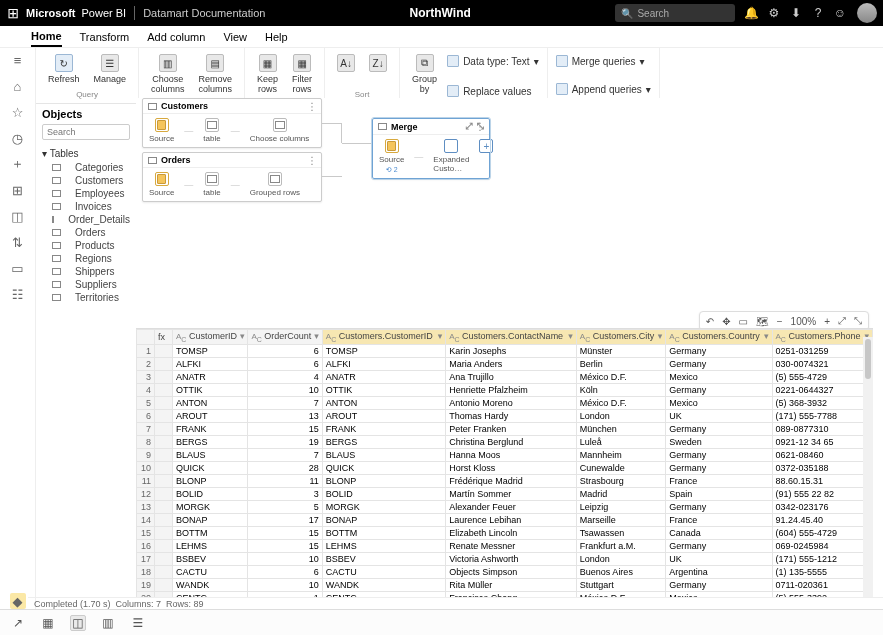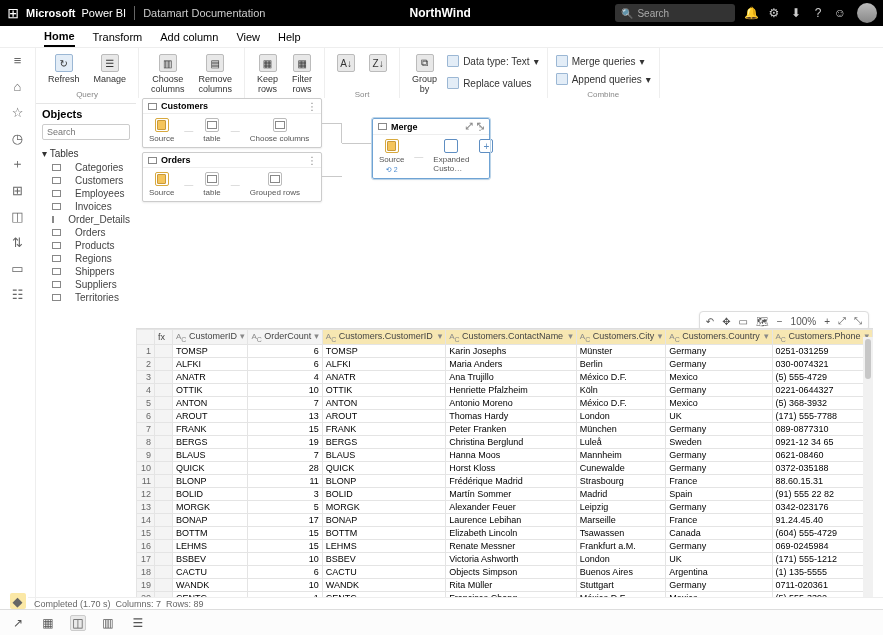--- a/index.html
+++ b/index.html
@@ -8,21 +8,21 @@
 .titlebar .waffle { width: 26px; text-align: center; font-size: 14px; }
 .titlebar .ms { font-weight: 600; margin-right: 6px; font-size: 11px; }
 .titlebar .pbi { font-weight: 400; margin-right: 8px; }
 .titlebar .divider { height: 14px; border-left: 1px solid #666; margin-right: 8px; }
 .titlebar .docname { font-size: 11px; color: #ccc; }
 .titlebar .center { flex: 1; text-align: center; font-size: 12px; font-weight: 600; }
 .titlebar .search { width: 120px; height: 18px; background: #333; border-radius: 3px; display: flex; align-items: center; font-size: 10px; color: #aaa; padding: 0 6px; margin-right: 6px; }
 .titlebar .icon { width: 22px; text-align: center; font-size: 12px; color: #ccc; }
 .titlebar .avatar { width: 20px; height: 20px; border-radius: 50%; background: linear-gradient(#bbb,#888); margin: 0 6px; }
 
-.tabs { height: 22px; display: flex; align-items: center; font-size: 11px; background: #fff; border-bottom: 1px solid #eee; padding-left: 44px; }
+.tabs { height: 22px; display: flex; align-items: center; font-size: 11px; background: #fff; border-bottom: 1px solid #eee; padding-left: 31px; }
 .tabs span { margin-right: 18px; padding: 3px 0; }
 .tabs .active { border-bottom: 2px solid #000; font-weight: 600; }
 
 .ribbon { height: 56px; border-bottom: 1px solid #e5e5e5; display: flex; padding-left: 36px; }
 .ribbon-group { display: flex; flex-direction: column; align-items: center; padding: 4px 8px; border-right: 1px solid #eee; justify-content: space-between; }
 .ribbon-group .btns { display: flex; gap: 6px; align-items: flex-start; }
 .rbtn { display: flex; flex-direction: column; align-items: center; font-size: 9px; color: #333; padding: 2px 4px; cursor: pointer; }
 .rbtn .ico { width: 18px; height: 18px; background: #f4b93d; border: 1px solid #c99a30; border-radius: 2px; margin-bottom: 2px; display:flex;align-items:center;justify-content:center;font-size:10px;}
 .rbtn .ico.blue{background:#e3edf7;border-color:#9bb7d4;}
 .rbtn .ico.gr{background:#e8e8e8;border-color:#bbb;}
@@ -163,36 +163,36 @@
     </div>
     <div class="label">Sort</div>
   </div>
   <div class="ribbon-group">
     <div class="btns">
       <div class="rbtn">
           <div class="ico gr">⧉</div>
           <span style="white-space:pre;text-align:center">Group
 by</span>
         </div>
-      <div style="display:flex;flex-direction:column;gap:8px;padding-top:2px">
+      <div style="display:flex;flex-direction:column;gap:16px;padding-top:2px">
         <div class="rbtn-row">
             <div class="ico"></div>
             <span>Data type: Text</span>
             <span>▾</span>
           </div>
         <div class="rbtn-row">
             <div class="ico"></div>
             <span>Replace values</span>
           </div>
       </div>
     </div>
     <div class="label">Transform</div>
   </div>
   <div class="ribbon-group">
-    <div style="display:flex;flex-direction:column;gap:4px;padding-top:2px">
+    <div style="display:flex;flex-direction:column;gap:14px;padding-top:2px">
       <div class="rbtn-row">
           <div class="ico"></div>
           <span>Merge queries</span>
           <span>▾</span>
         </div>
       <div class="rbtn-row">
           <div class="ico"></div>
           <span>Append queries</span>
           <span>▾</span>
         </div>

